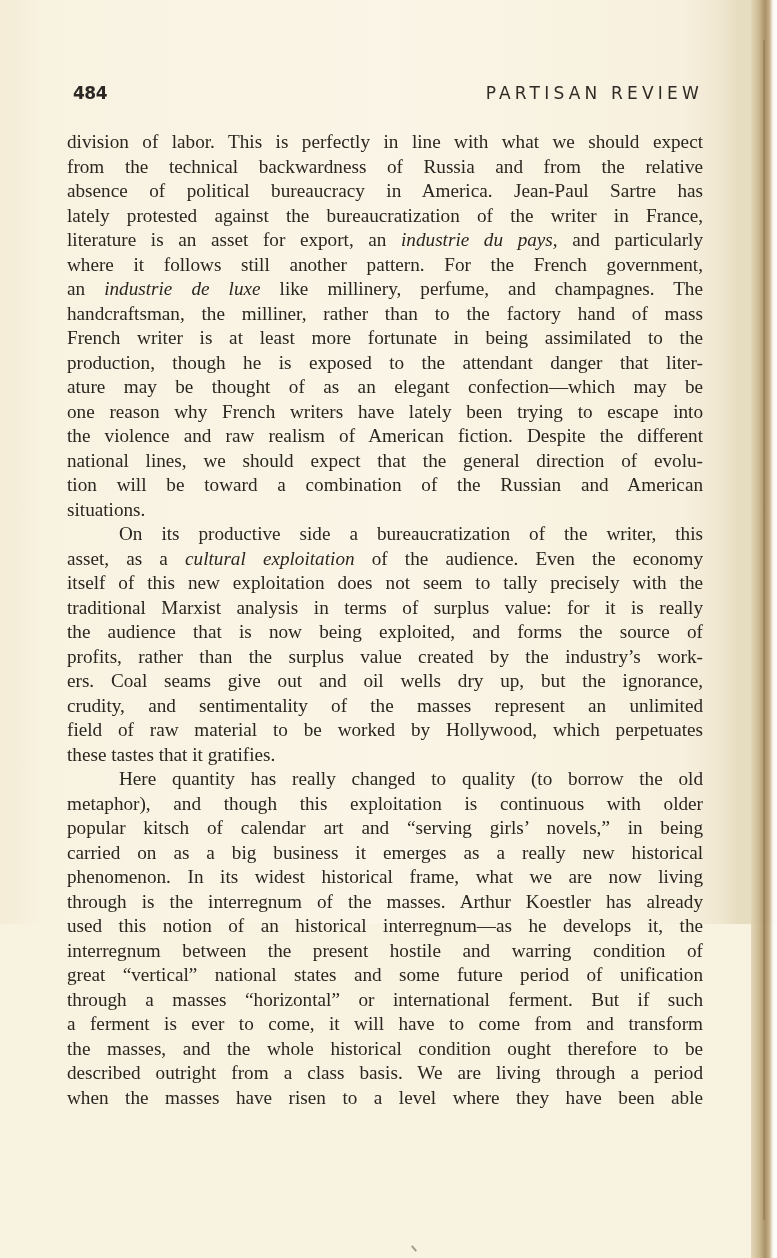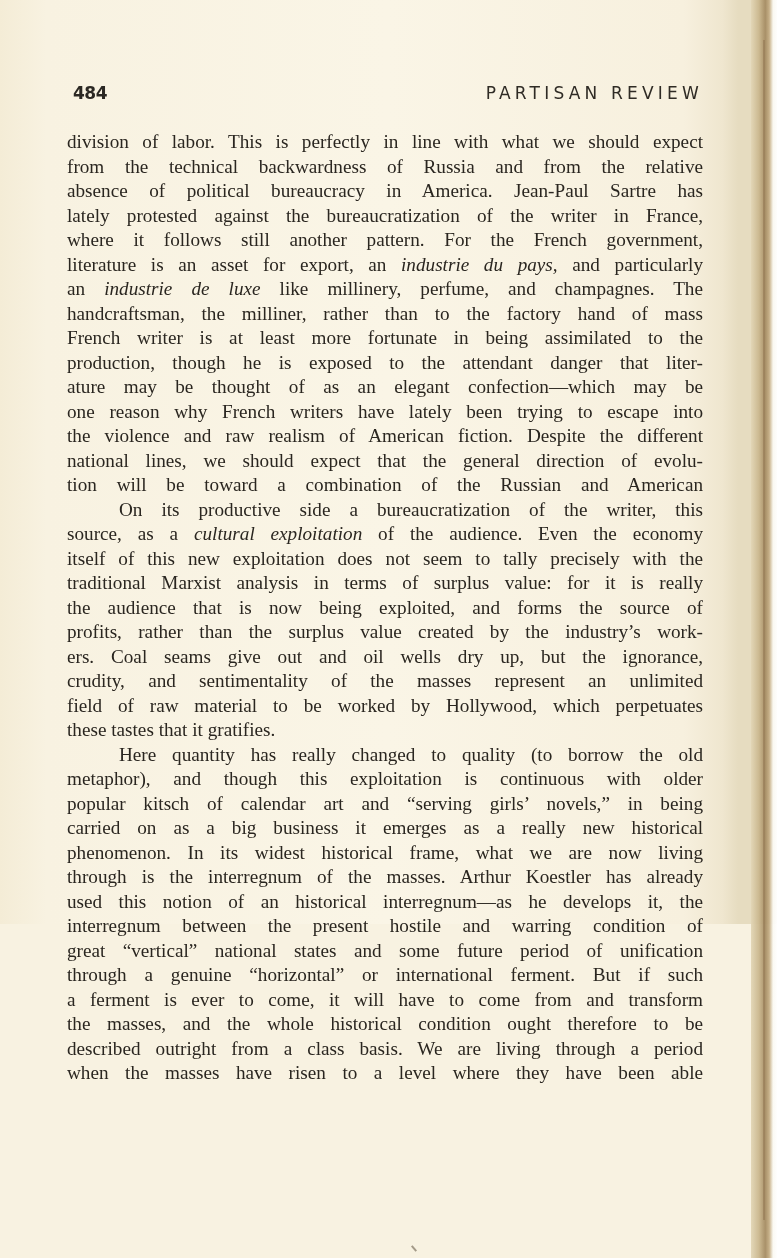--- a/index.html
+++ b/index.html
@@ -57,51 +57,52 @@
   <div class="running-head">
     <span class="folio">484</span>
     <span class="journal-title">PARTISAN REVIEW</span>
   </div>
 
   <div class="body-text" id="body-text">
       <span class="line">division of labor. This is perfectly in line with what we should expect</span>
       <span class="line">from the technical backwardness of Russia and from the relative</span>
       <span class="line">absence of political bureaucracy in America. Jean-Paul Sartre has</span>
       <span class="line">lately protested against the bureaucratization of the writer in France,</span>
+      <span class="line"><span style="white-space: pre;">literature is an asset for export, an </span><em style="white-space: pre;">industrie du pays,</em><span style="white-space: pre;"> and particularly</span></span>
       <span class="line">where it follows still another pattern. For the French government,</span>
-      <span class="line"><span style="white-space: pre;">literature is an asset for export, an </span><em style="white-space: pre;">industrie du pays,</em><span style="white-space: pre;"> and particularly</span></span>
       <span class="line"><span style="white-space: pre;">an </span><em style="white-space: pre;">industrie de luxe</em><span style="white-space: pre;"> like millinery, perfume, and champagnes. The</span></span>
       <span class="line">handcraftsman, the milliner, rather than to the factory hand of mass</span>
       <span class="line">French writer is at least more fortunate in being assimilated to the</span>
       <span class="line">production, though he is exposed to the attendant danger that liter-</span>
       <span class="line">ature may be thought of as an elegant confection—which may be</span>
       <span class="line">one reason why French writers have lately been trying to escape into</span>
       <span class="line">the violence and raw realism of American fiction. Despite the different</span>
       <span class="line">national lines, we should expect that the general direction of evolu-</span>
       <span class="line">tion will be toward a combination of the Russian and American</span>
+      <span class="line last">situations.</span>
       <span class="line indent">On its productive side a bureaucratization of the writer, this</span>
-      <span class="line"><span style="white-space: pre;">source, as a </span><em style="white-space: pre;">cultural exploitation</em><span style="white-space: pre;"> of the audience. Even the economy</span></span>
+      <span class="line"><span style="white-space: pre;">asset, as a </span><em style="white-space: pre;">cultural exploitation</em><span style="white-space: pre;"> of the audience. Even the economy</span></span>
       <span class="line">itself of this new exploitation does not seem to tally precisely with the</span>
       <span class="line">traditional Marxist analysis in terms of surplus value: for it is really</span>
       <span class="line">the audience that is now being exploited, and forms the source of</span>
       <span class="line">profits, rather than the surplus value created by the industry’s work-</span>
       <span class="line">ers. Coal seams give out and oil wells dry up, but the ignorance,</span>
       <span class="line">crudity, and sentimentality of the masses represent an unlimited</span>
       <span class="line">field of raw material to be worked by Hollywood, which perpetuates</span>
       <span class="line last">these tastes that it gratifies.</span>
       <span class="line indent">Here quantity has really changed to quality (to borrow the old</span>
       <span class="line">metaphor), and though this exploitation is continuous with older</span>
       <span class="line">popular kitsch of calendar art and “serving girls’ novels,” in being</span>
       <span class="line">carried on as a big business it emerges as a really new historical</span>
       <span class="line">phenomenon. In its widest historical frame, what we are now living</span>
       <span class="line">through is the interregnum of the masses. Arthur Koestler has already</span>
       <span class="line">used this notion of an historical interregnum—as he develops it, the</span>
       <span class="line">interregnum between the present hostile and warring condition of</span>
       <span class="line">great “vertical” national states and some future period of unification</span>
-      <span class="line">through a genuine “horizontal” or international ferment. But if such</span>
+      <span class="line">through a masses “horizontal” or international ferment. But if such</span>
       <span class="line">a ferment is ever to come, it will have to come from and transform</span>
       <span class="line">the masses, and the whole historical condition ought therefore to be</span>
       <span class="line">described outright from a class basis. We are living through a period</span>
       <span class="line">when the masses have risen to a level where they have been able</span>
     </div>
 
   <div class="smudge" style="left:413px; top:1245px;"></div>
   <div class="spine"></div>
   <div class="spine-line"></div>
 </div>

